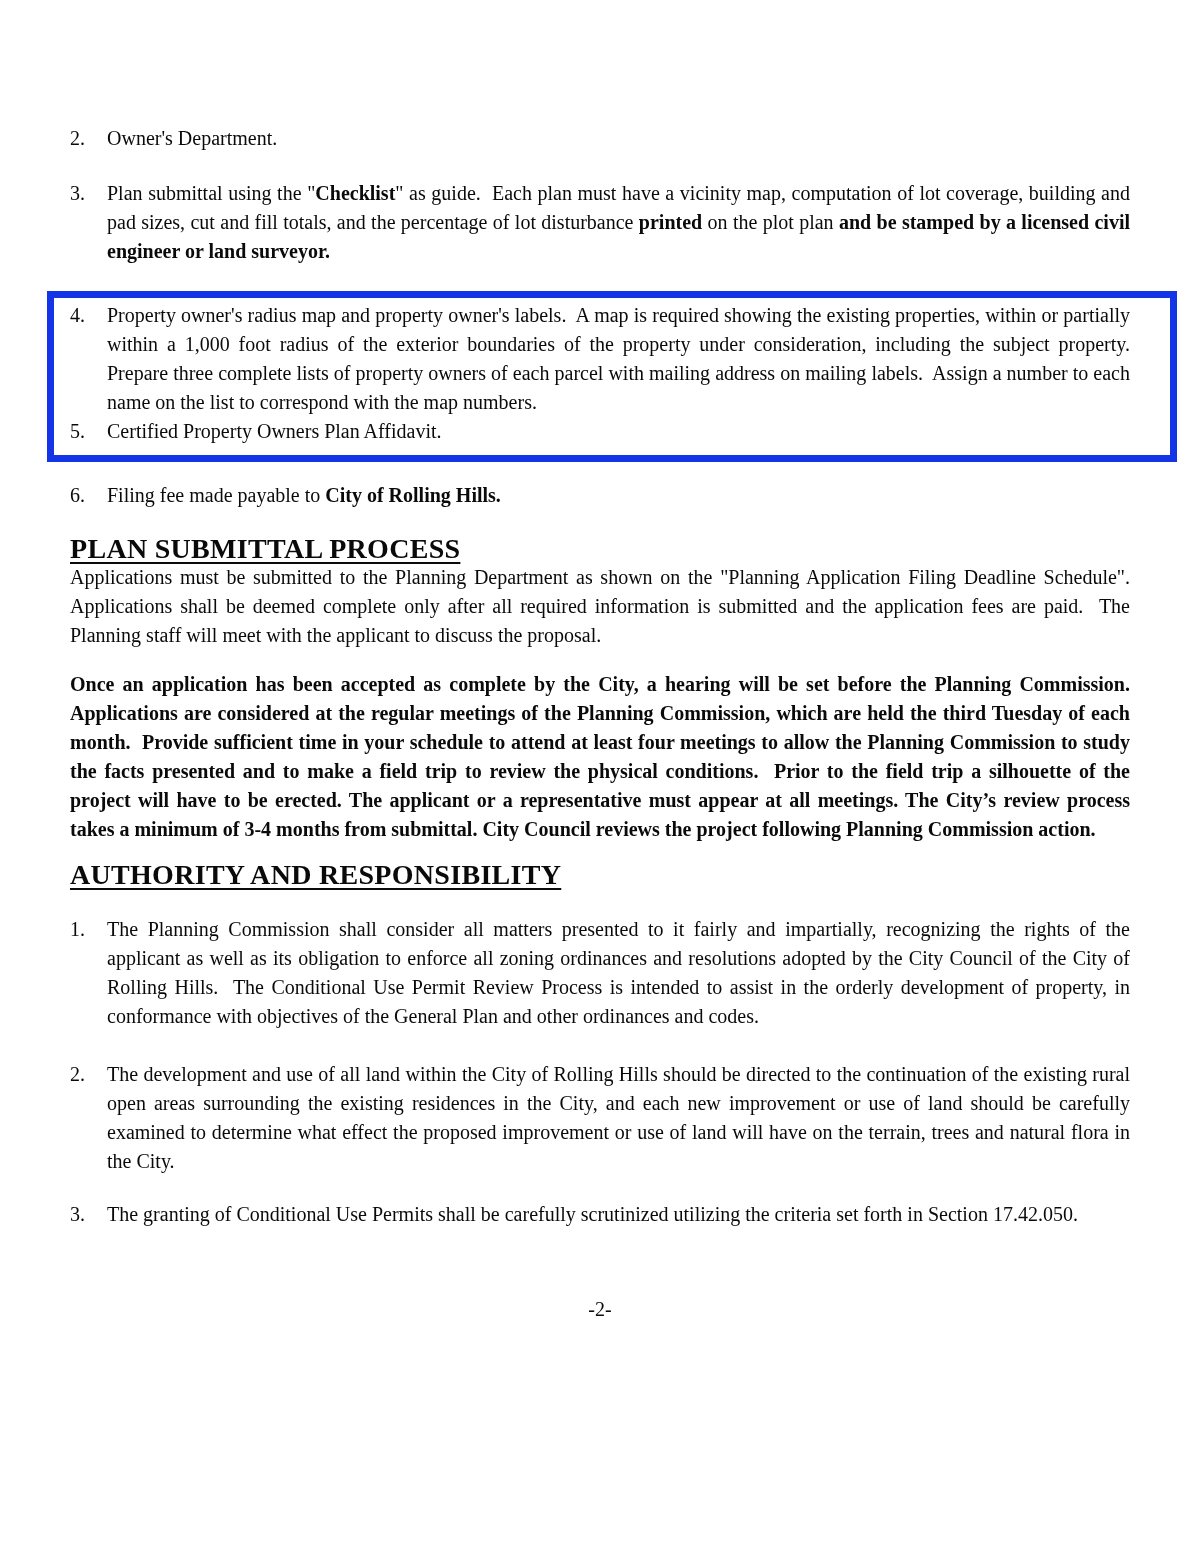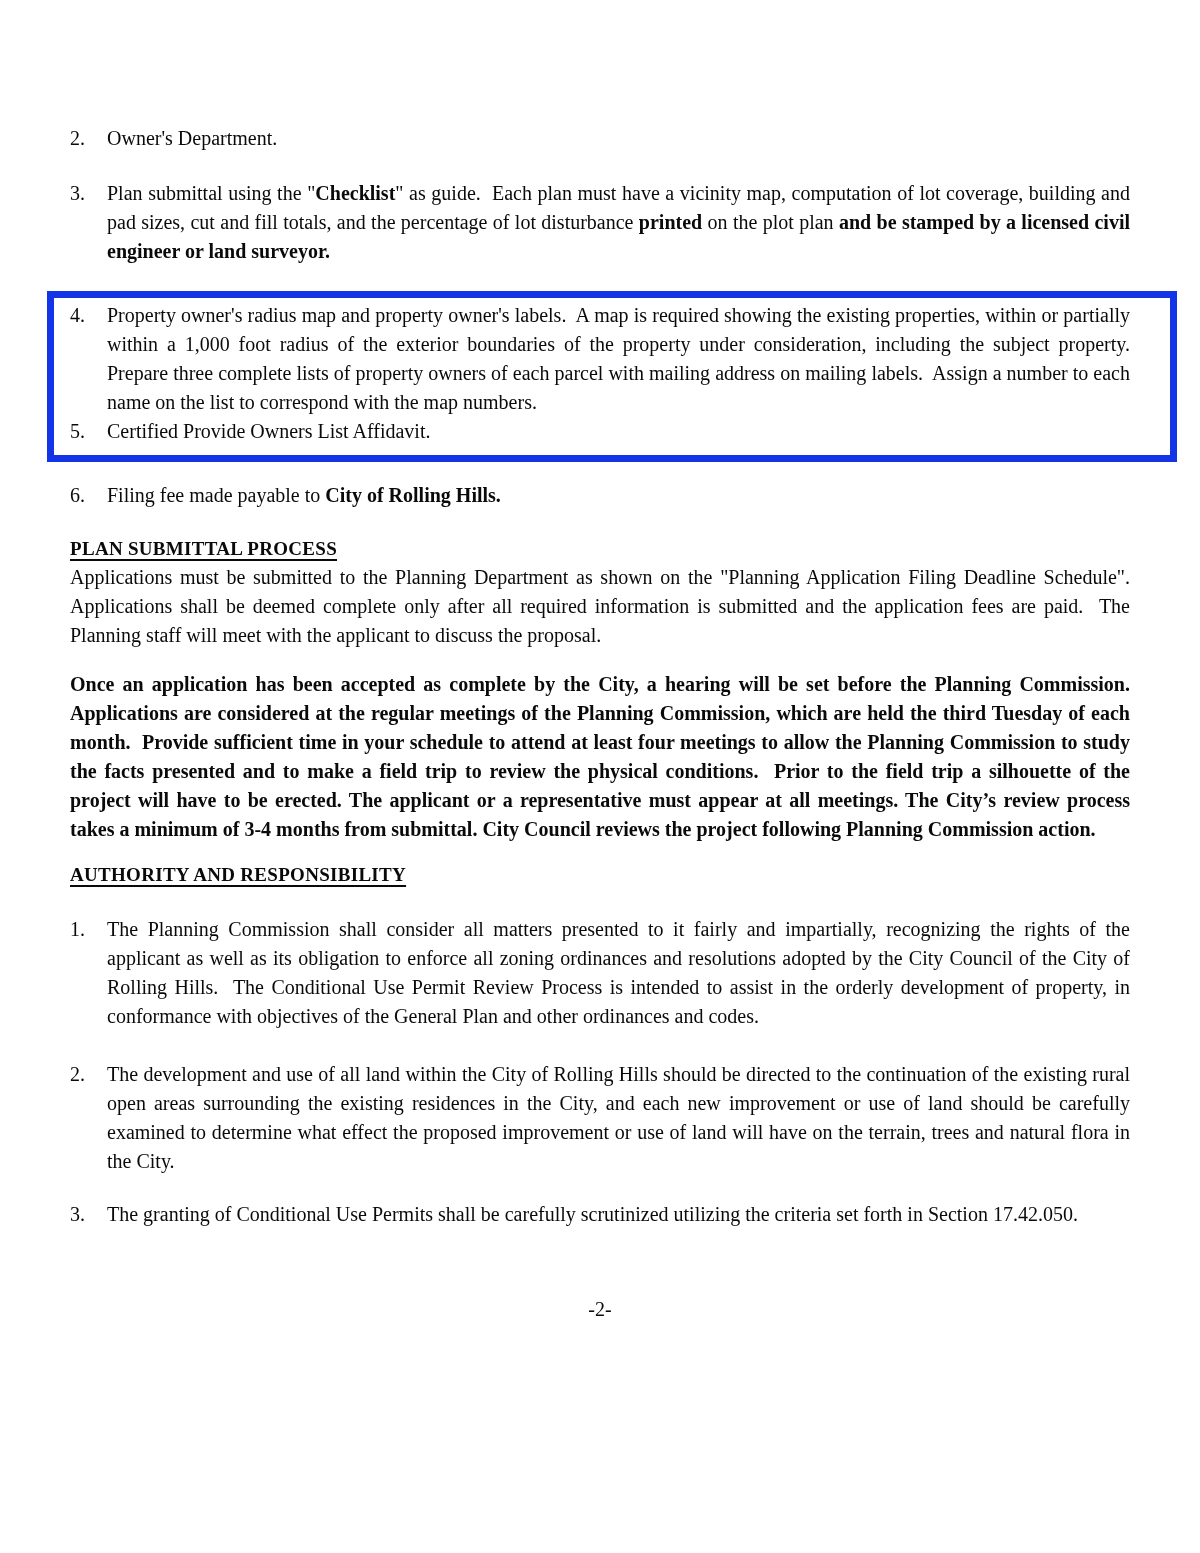--- a/index.html
+++ b/index.html
@@ -20,21 +20,21 @@
   }
   .li { display:flex; }
   .li .num { width:37px; flex:none; }
   .li .body { flex:1; white-space:pre-wrap; }
   .just .body, p.just { text-align:justify; }
   p { margin:0; white-space:pre-wrap; }
   .b  { font-weight:bold; }
   .bu { font-weight:bold; text-decoration-thickness:2px; text-underline-offset:3px; }
   .heading {
     font-weight:bold;
-    font-size:19px;
+    font-size:28px;
     text-decoration:underline;
     text-decoration-thickness:2px;
     text-underline-offset:4px;
     letter-spacing:0.3px;
   }
   .highlight-box {
     border:7px solid #1434e8;
     margin:25px -47px 0 -23px;
     padding:3px 40px 9px 16px;
   }
@@ -69,21 +69,21 @@
     <div class="body"><span>Plan submittal using the "</span><span class="b">Checklist</span><span>" as guide.  Each plan must have a vicinity map, computation of lot coverage, building and pad sizes, cut and fill totals, and the percentage of lot disturbance </span><span class="bu">printed</span><span> on the plot plan </span><span class="bu">and be stamped by a licensed civil engineer or land surveyor</span><span class="b">.</span></div>
   </div>
 
   <div class="highlight-box" style="border-color: rgb(20, 52, 232);">
     <div class="li just">
       <span class="num">4.</span>
       <div class="body">Property owner's radius map and property owner's labels.  A map is required showing the existing properties, within or partially within a 1,000 foot radius of the exterior boundaries of the property under consideration, including the subject property.  Prepare three complete lists of property owners of each parcel with mailing address on mailing labels.  Assign a number to each name on the list to correspond with the map numbers.</div>
     </div>
     <div class="li">
       <span class="num">5.</span>
-      <div class="body">Certified Provide Owners List Affidavit.</div>
+      <div class="body">Certified Property Owners Plan Affidavit.</div>
     </div>
   </div>
 
   <div class="li mt-item6">
     <span class="num">6.</span>
     <div class="body"><span>Filing fee made payable to </span><span class="bu">City of Rolling Hills</span><span class="b">.</span></div>
   </div>
 
   <div class="heading mt-h1">PLAN SUBMITTAL PROCESS</div>
 

